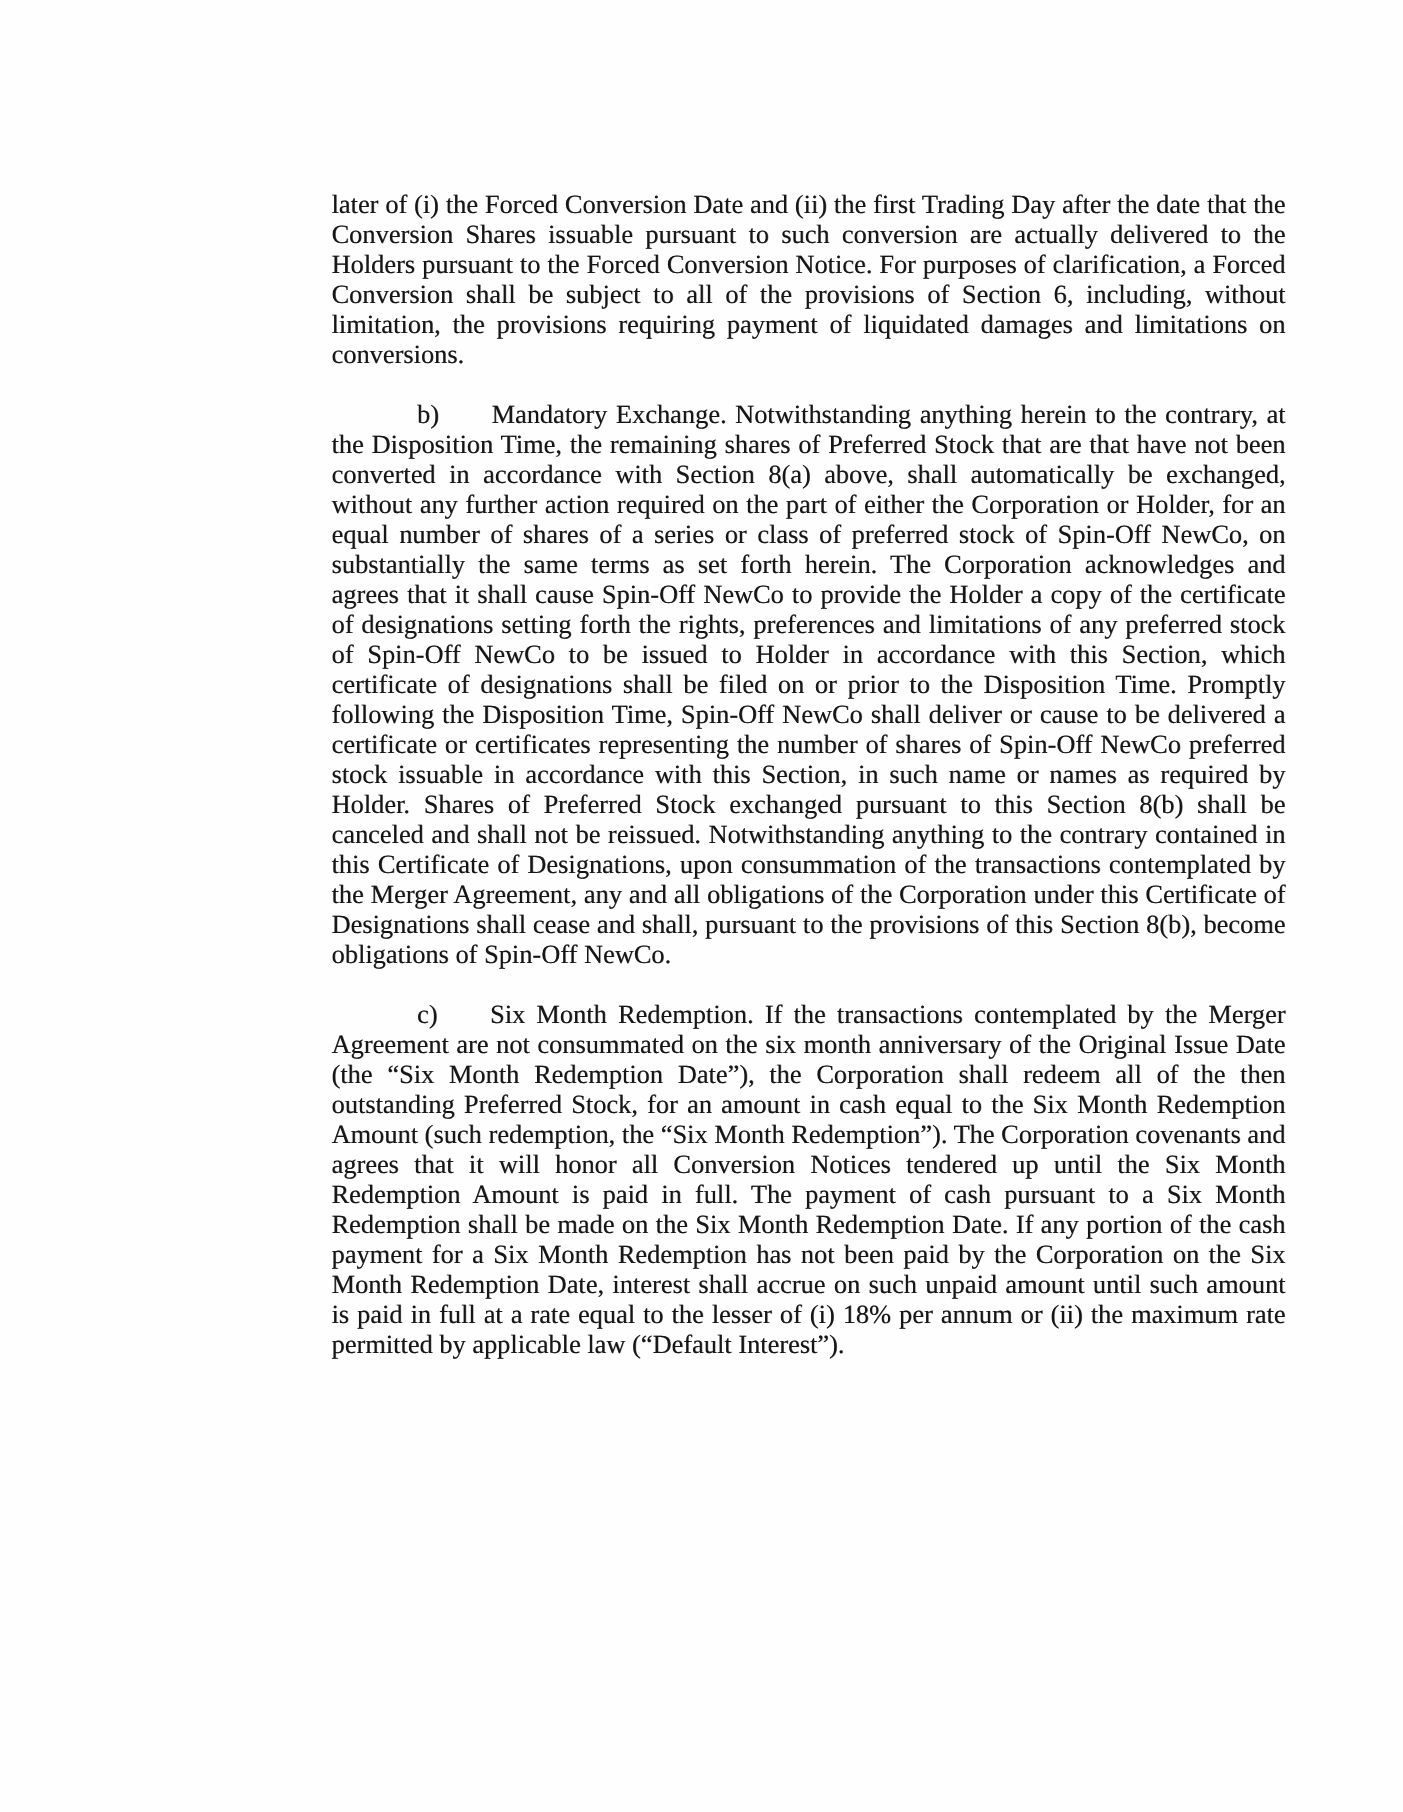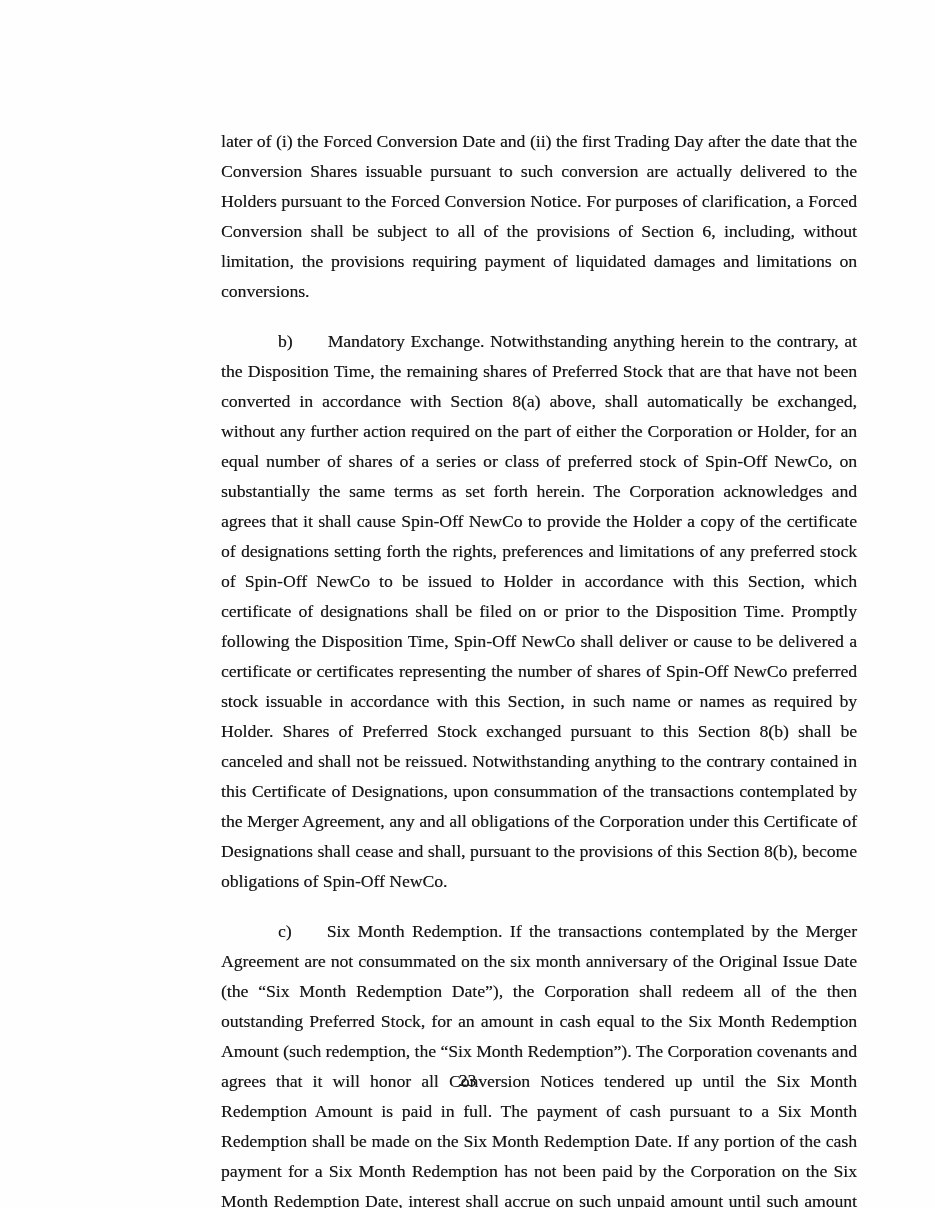--- a/index.html
+++ b/index.html
@@ -22,21 +22,21 @@
   .page-body {
     position: absolute;
     top: 126px;
     left: 221px;
     width: 636px;
     display: block;
   }
   p.para {
     font-family: "Liberation Serif", "DejaVu Serif", serif;
     font-size: 17.6px;
-    line-height: 30px;
+    line-height: 20px;
     color: #161616;
     text-align: justify;
     margin: 0 0 20px 0;
     text-shadow: 0.3px 0 0 rgba(20,20,20,0.55);
   }
   p.para.labeled {
     text-indent: 57px;
   }
   .plabel {
     display: inline;
@@ -62,14 +62,13 @@
 </style>
 </head>
 <body>
 
 <div class="sheet">
   <main class="page-body">
       <p class="para"><span>later of (i) the Forced Conversion Date and (ii) the first Trading Day after the date that the Conversion Shares issuable pursuant to such conversion are actually delivered to the Holders pursuant to the Forced Conversion Notice.  For purposes of clarification, a Forced Conversion shall be subject to all of the provisions of Section 6, including, without limitation, the provisions requiring payment of liquidated damages and limitations on conversions.</span></p>
       <p class="para labeled"><span class="plabel">b)</span><span class="ptab"></span><span class="u">Mandatory Exchange</span><span>.  Notwithstanding anything herein to the contrary, at the Disposition Time, the remaining shares of Preferred Stock that are that have not been converted in accordance with Section 8(a) above, shall automatically be exchanged, without any further action required on the part of either the Corporation or Holder, for an equal number of shares of a series or class of preferred stock of Spin-Off NewCo, on substantially the same terms as set forth herein.  The Corporation acknowledges and agrees that it shall cause Spin-Off NewCo to provide the Holder a copy of the certificate of designations setting forth the rights, preferences and limitations of any preferred stock of Spin-Off NewCo to be issued to Holder in accordance with this Section, which certificate of designations shall be filed on or prior to the Disposition Time.  Promptly following the Disposition Time, Spin-Off NewCo shall deliver or cause to be delivered a certificate or certificates representing the number of shares of Spin-Off NewCo preferred stock issuable in accordance with this Section, in such name or names as required by Holder.  Shares of Preferred Stock exchanged pursuant to this Section 8(b) shall be canceled and shall not be reissued. Notwithstanding anything to the contrary contained in this Certificate of Designations, upon consummation of the transactions contemplated by the Merger Agreement, any and all obligations of the Corporation under this Certificate of Designations shall cease and shall, pursuant to the provisions of this Section 8(b), become obligations of Spin-Off NewCo.</span></p>
       <p class="para labeled"><span class="plabel">c)</span><span class="ptab"></span><span class="u">Six Month Redemption</span><span>.  If the transactions contemplated by the Merger Agreement are not consummated on the six month anniversary of the Original Issue Date (the “</span><span class="u">Six Month Redemption Date</span><span>”), the Corporation shall redeem all of the then outstanding Preferred Stock, for an amount in cash equal to the Six Month Redemption Amount (such redemption, the “</span><span class="u">Six Month Redemption</span><span>”). The Corporation covenants and agrees that it will honor all Conversion Notices tendered up until the Six Month Redemption Amount is paid in full.  The payment of cash pursuant to a Six Month Redemption shall be made on the Six Month Redemption Date.  If any portion of the cash payment for a Six Month Redemption has not been paid by the Corporation on the Six Month Redemption Date, interest shall accrue on such unpaid amount until such amount is paid in full at a rate equal to the lesser of (i) 18% per annum or (ii) the maximum rate permitted by applicable law (“</span><span class="u">Default Interest</span><span>”).</span></p>
     </main>
-  <div class="page-number">23</div>
 </div>
 
 </body></html>

